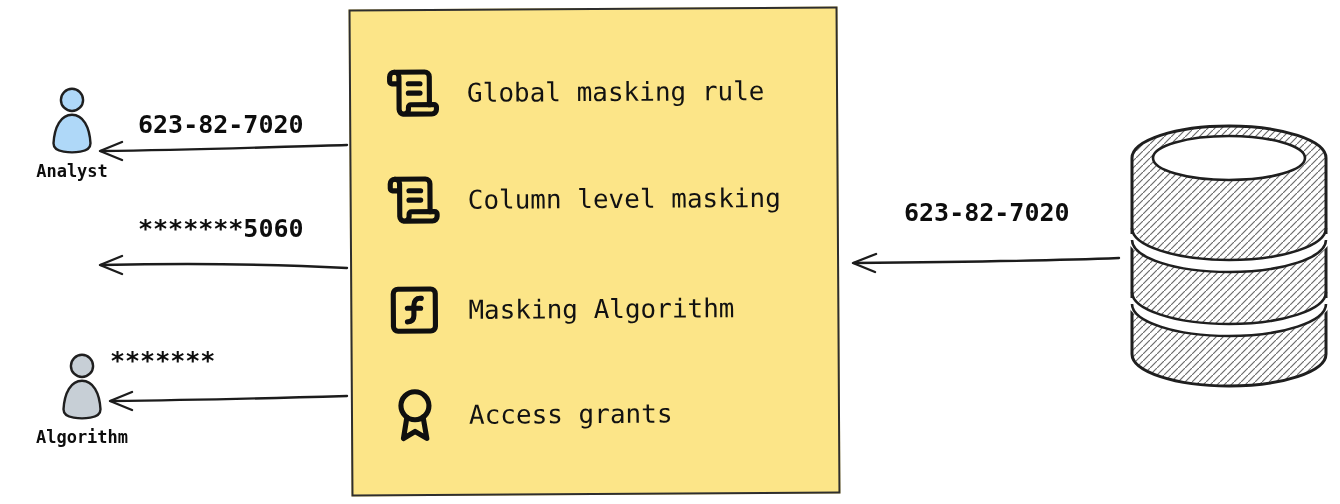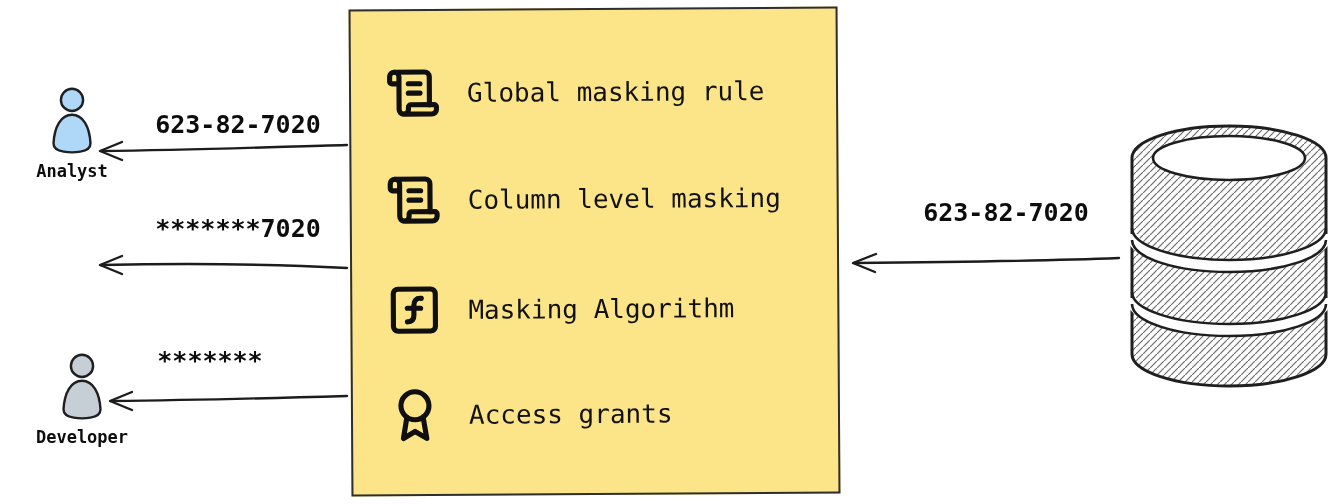--- a/index.html
+++ b/index.html
@@ -5,21 +5,21 @@
   * { margin:0; padding:0; box-sizing:border-box; }
   html,body { background:#ffffff; }
   body { font-family:"DejaVu Sans Mono","Liberation Mono",monospace; color:#111; }
 
   .canvas { position:relative; width:1340px; height:504px; overflow:hidden; background:#fff; }
 
   .persona { position:absolute; display:flex; flex-direction:column; align-items:center;padding-left:48px; }
   .persona .figure { width:56px; height:74px; }
   .persona-label { font-size:17px; font-weight:600; color:#0d0d0d; margin-top:1px; }
 
-  .flow-label { position:absolute; font-size:25px; font-weight:600; color:#0d0d0d; text-align:center; white-space:nowrap; }
+  .flow-label { position:absolute; font-size:25px; font-weight:600; color:#0d0d0d; white-space:nowrap; }
 
   .arrow path { stroke:#1c1c1c; stroke-width:2.4; fill:none; stroke-linecap:round; stroke-linejoin:round; }
   .arrow { position:absolute; }
 
   .policy-box { position:absolute; left:350px; top:8px; width:489px; height:487px;
                 background:#FCE588; border:2.6px solid #2e2e2e; transform:rotate(-0.35deg); }
   .policy-row { position:absolute; left:34px; height:60px; display:flex; align-items:center; }
   .policy-row .glyph { width:56px; height:56px; flex:0 0 auto; }
   .policy-row .glyph path, .policy-row .glyph rect, .policy-row .glyph circle
      { stroke:#0f0f0f; stroke-width:2.2; fill:none; stroke-linecap:round; stroke-linejoin:round; }
@@ -39,30 +39,30 @@
     </svg>
     <div class="persona-label">Analyst</div>
   </div>
 
 
   <div class="persona" style="left:8px; top:352px; width:100px;">
     <svg class="figure" viewBox="0 0 60 80">
       <circle cx="30" cy="15" r="12" stroke="#1f1f1f" stroke-width="2.6" fill="#C7CFD6"></circle>
       <path d="M30 31 C18 31 11 44 10 62 C10 67 14 70 21 71 C27 72 33 72 39 71 C46 70 50 67 50 62 C49 44 42 31 30 31 Z" stroke="#1f1f1f" stroke-width="2.6" fill="#C7CFD6"></path>
     </svg>
-    <div class="persona-label">Developer</div>
+    <div class="persona-label">Algorithm</div>
   </div>
 
   <div class="flow-label" style="left:138px; top:110px; width:200px;">623-82-7020</div>
   <svg class="arrow" style="left:92px; top:134px;" width="258" height="30" viewBox="0 0 258 30">
     <path d="M255 11 C180 13 105 16 9 17"></path>
     <path d="M30 8 L8 17 L30 26"></path>
   </svg>
 
-  <div class="flow-label" style="left:138px; top:214px; width:200px;">*******7020</div>
+  <div class="flow-label" style="left:138px; top:214px; width:200px;">*******5060</div>
   <svg class="arrow" style="left:92px; top:250px;" width="258" height="30" viewBox="0 0 258 30">
     <path d="M255 18 C180 14 105 13 9 15"></path>
     <path d="M30 6 L8 15 L30 24"></path>
   </svg>
 
   <div class="flow-label" style="left:110px; top:346px; width:200px;">*******</div>
   <svg class="arrow" style="left:102px; top:384px;" width="248" height="30" viewBox="0 0 248 30">
     <path d="M245 12 C175 14 100 16 9 17"></path>
     <path d="M30 8 L8 17 L30 26"></path>
   </svg>

